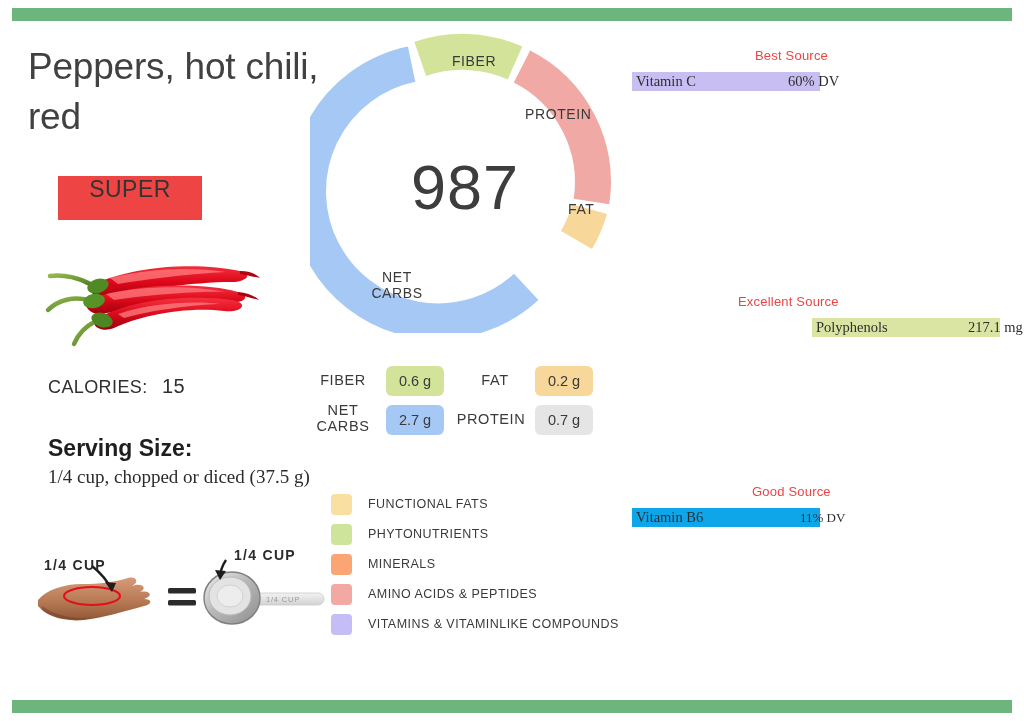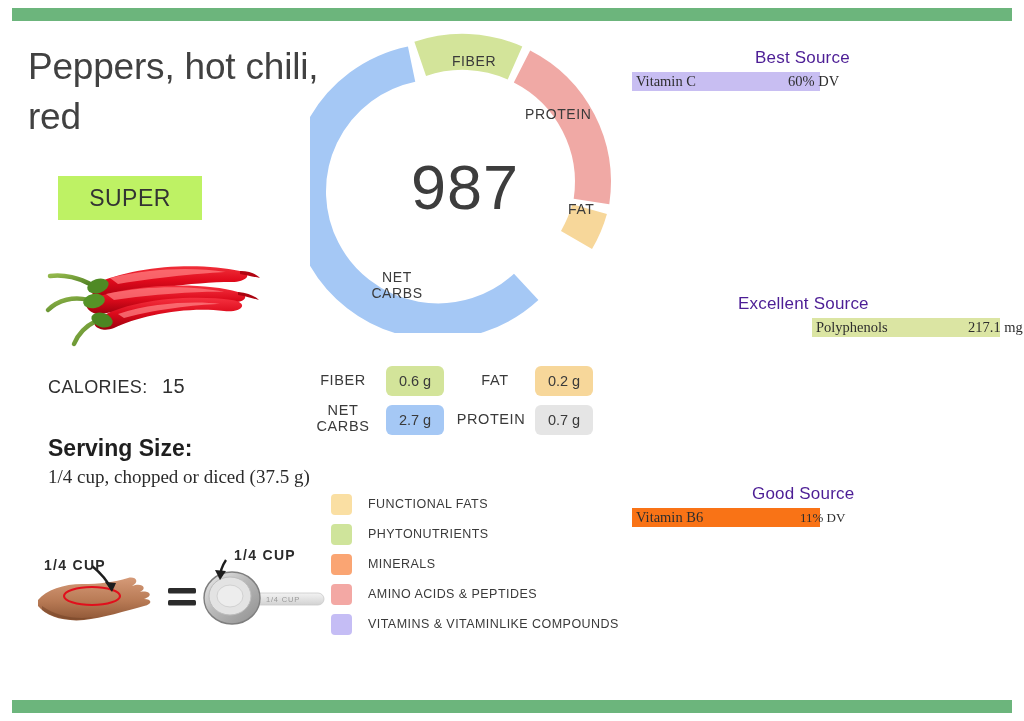--- a/index.html
+++ b/index.html
@@ -43,23 +43,22 @@
     letter-spacing: -0.2px;
   }
 
   
   #super-badge {
     position: absolute;
     left: 58px;
     top: 176px;
     width: 144px;
     height: 44px;
-    background: #bef264;
+    background: #ef4444;
     display: flex;
-    align-items: center;
     justify-content: center;
     font-size: 23px;
     color: #333;
     letter-spacing: 0.5px;
   }
 
   
   #peppers {
     position: absolute;
     left: 14px;
@@ -186,22 +185,22 @@
     font-size: 12.5px;
     letter-spacing: 0.45px;
     color: #3a3a3a;
     white-space: nowrap;
   }
 
   
   .source-block { position: absolute; }
   .source-heading {
     position: absolute;
-    font-size: 17px;
-    color: #4c1d95;
+    font-size: 13px;
+    color: #ef4444;
     letter-spacing: 0.2px;
     white-space: nowrap;
   }
   .source-bar {
     position: absolute;
     height: 19px;
     display: flex;
     align-items: center;
     font-family: "Liberation Serif", serif;
     font-size: 14.5px;
@@ -396,19 +395,19 @@
   <div class="source-block">
     <div class="source-heading" style="left:738px; top:294px;">Excellent Source</div>
     <div class="source-bar" style="left:812px; top:318px; width:188px; background:#dbe5a3;">
       <span class="source-nutrient">Polyphenols</span>
       <span class="source-amount" style="left:128px;">217.1 mg</span>
     </div>
   </div>
 
   <div class="source-block">
     <div class="source-heading" style="left:752px; top:484px;">Good Source</div>
-    <div class="source-bar" style="left:632px; top:508px; width:188px; background:#f97316;">
+    <div class="source-bar" style="left:632px; top:508px; width:188px; background:#0ea5e9;">
       <span class="source-nutrient">Vitamin B6</span>
       <span class="source-amount" style="left:140px; font-size:13px;">11% DV</span>
     </div>
   </div>
 
 </div>
 
 </body></html>

